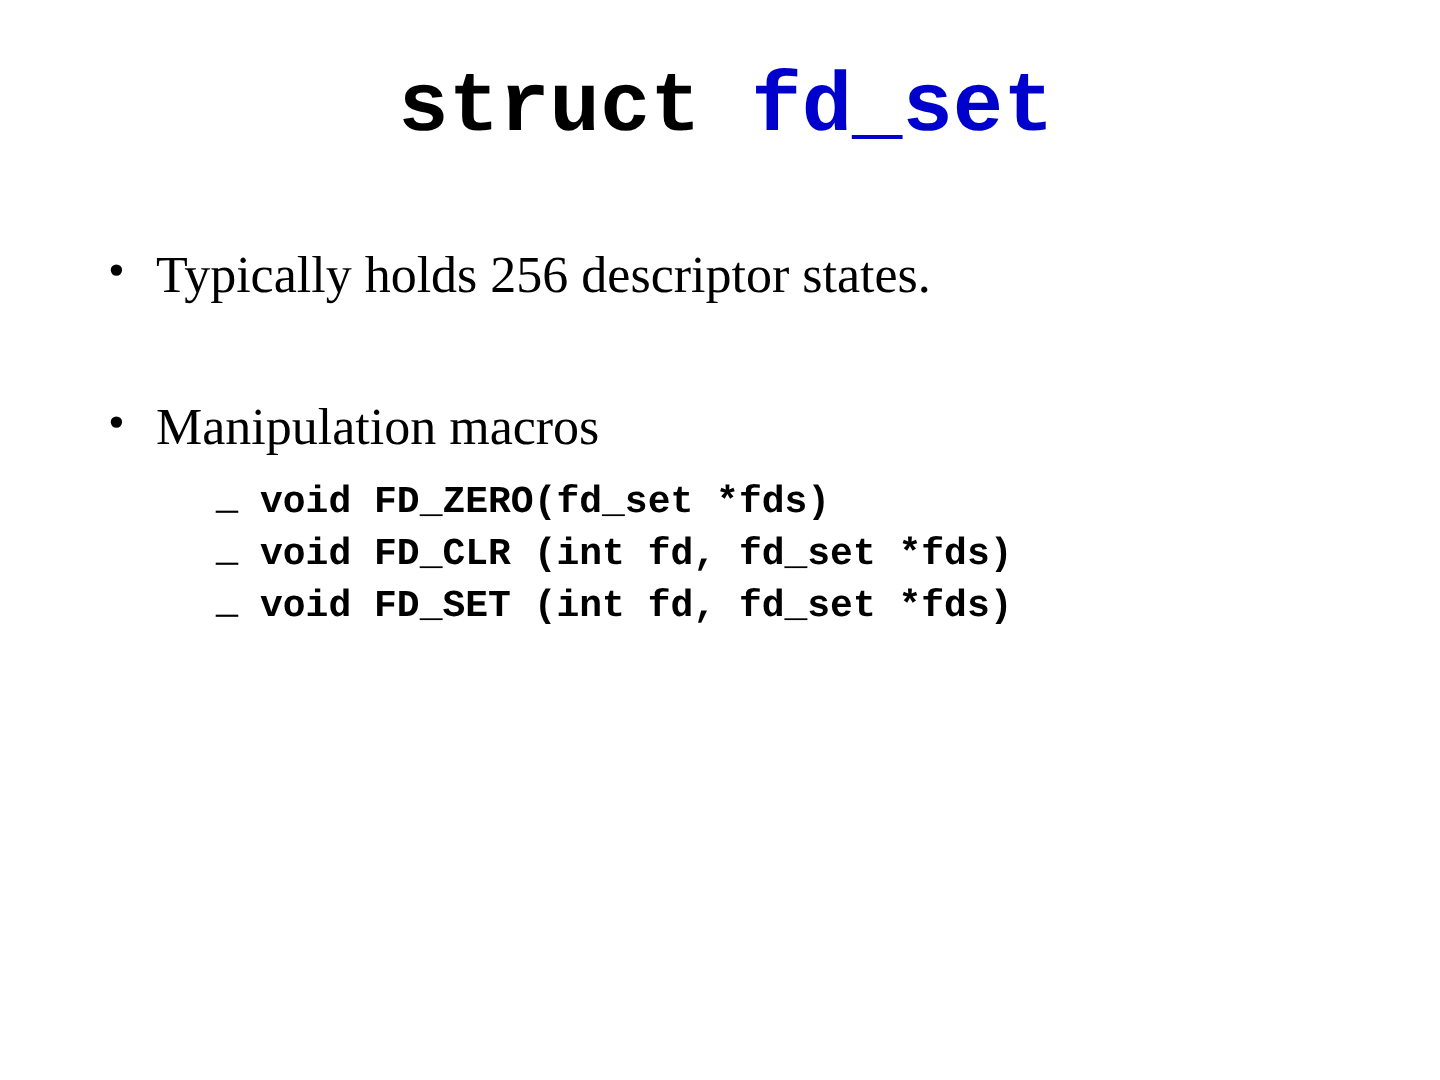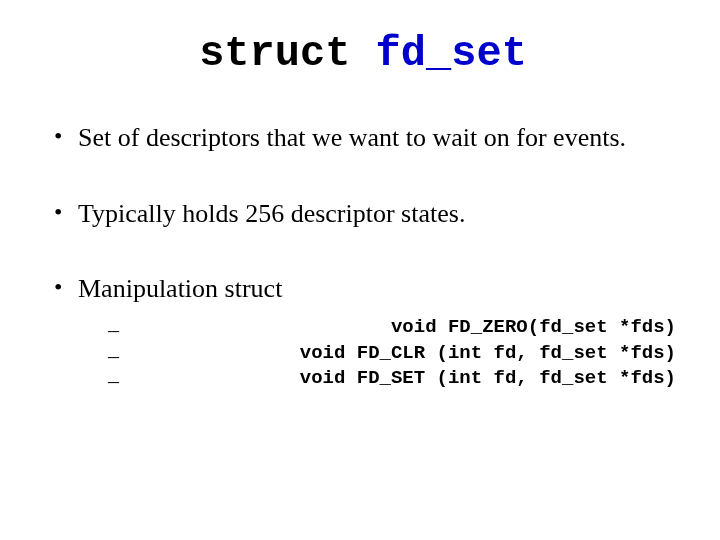--- a/index.html
+++ b/index.html
@@ -51,21 +51,20 @@
     top: 0;
     font-size: 24px;
   }
   ul.level1 > li.tight {
     margin-bottom: 8px;
   }
   ul.level2 {
     list-style: none;
     padding-left: 30px;
     margin: 10px 0 0 0;
-    text-align: right;
   }
   ul.level2 > li {
     position: relative;
     padding-left: 22px;
     font-family: "Courier New", Courier, monospace;
     font-weight: bold;
     font-size: 19px;
     line-height: 1.35;
   }
   ul.level2 > li::before {
@@ -83,27 +82,24 @@
 
 <div class="slide">
 
   <div class="title">
     <span class="kw">struct</span>
     <span class="ident">fd_set</span>
   </div>
 
   <ul class="level1">
     <li>
-      <span>Set of descriptors that we want to wait on for events.</span>
-    </li>
-    <li>
       <span>Typically holds 256 descriptor states.</span>
     </li>
     <li class="tight">
-      <span>Manipulation struct</span>
+      <span>Manipulation macros</span>
       <ul class="level2">
         <li>void FD_ZERO(fd_set *fds)</li>
         <li>void FD_CLR (int fd, fd_set *fds)</li>
         <li>void FD_SET (int fd, fd_set *fds)</li>
       </ul>
     </li>
   </ul>
 
 </div>
 

